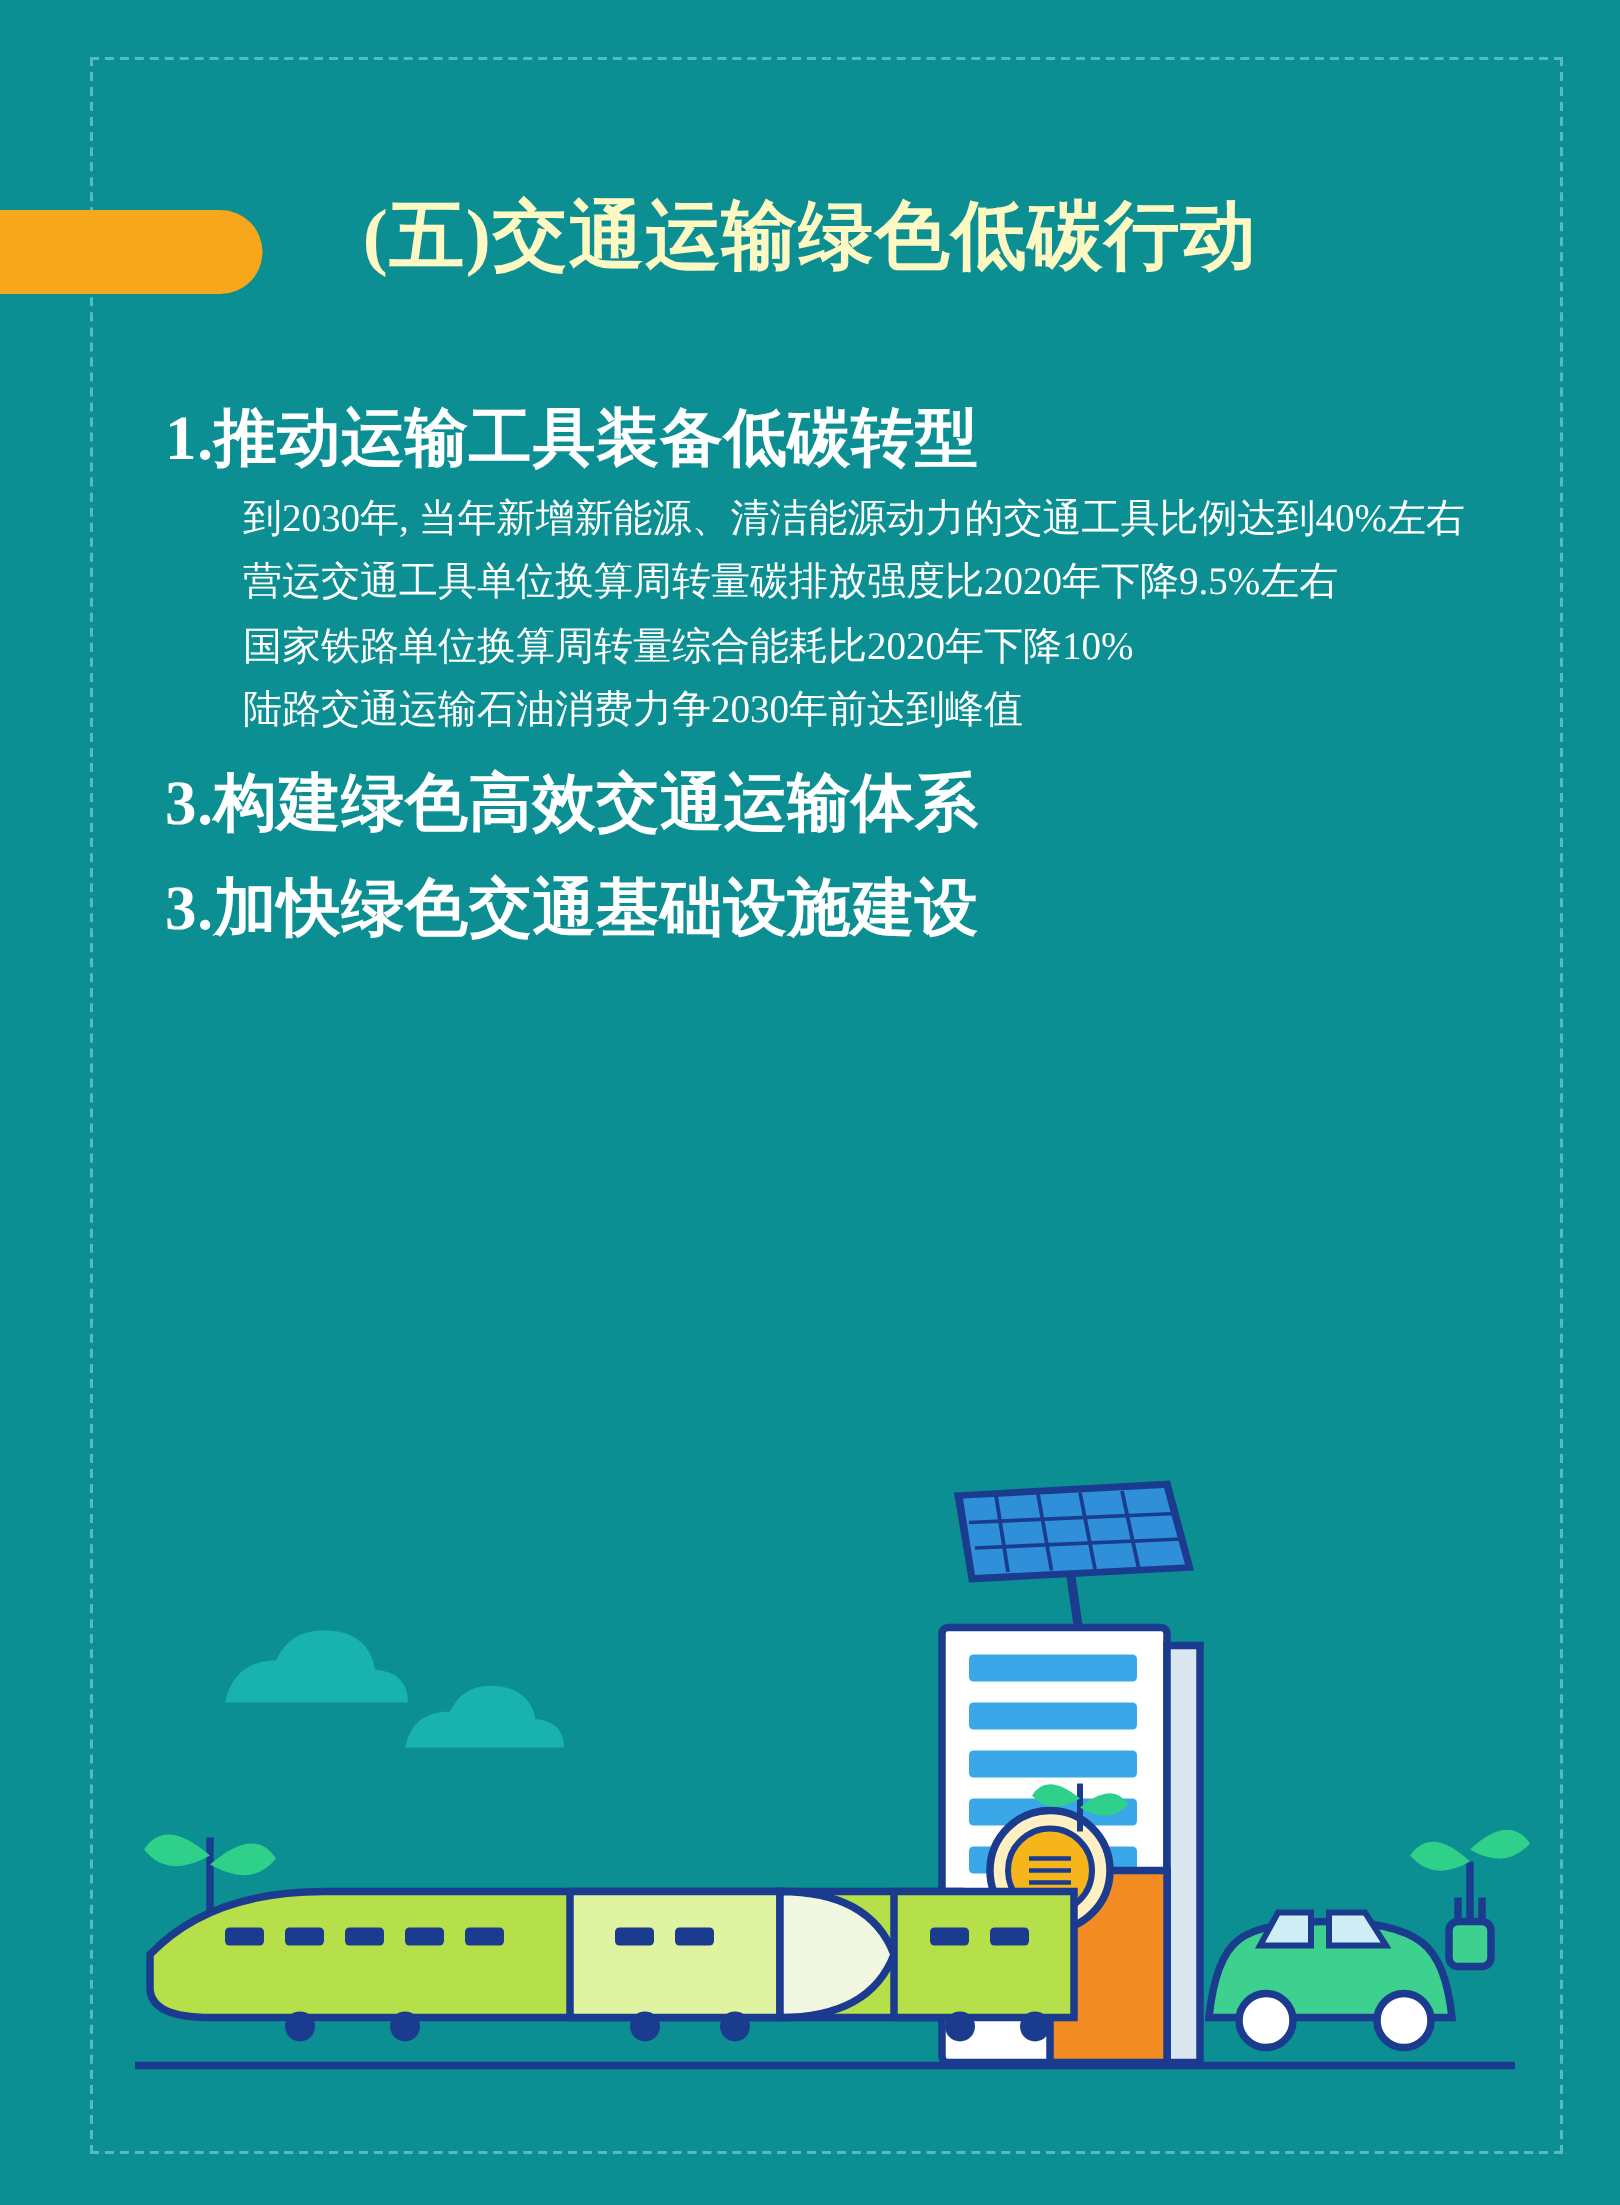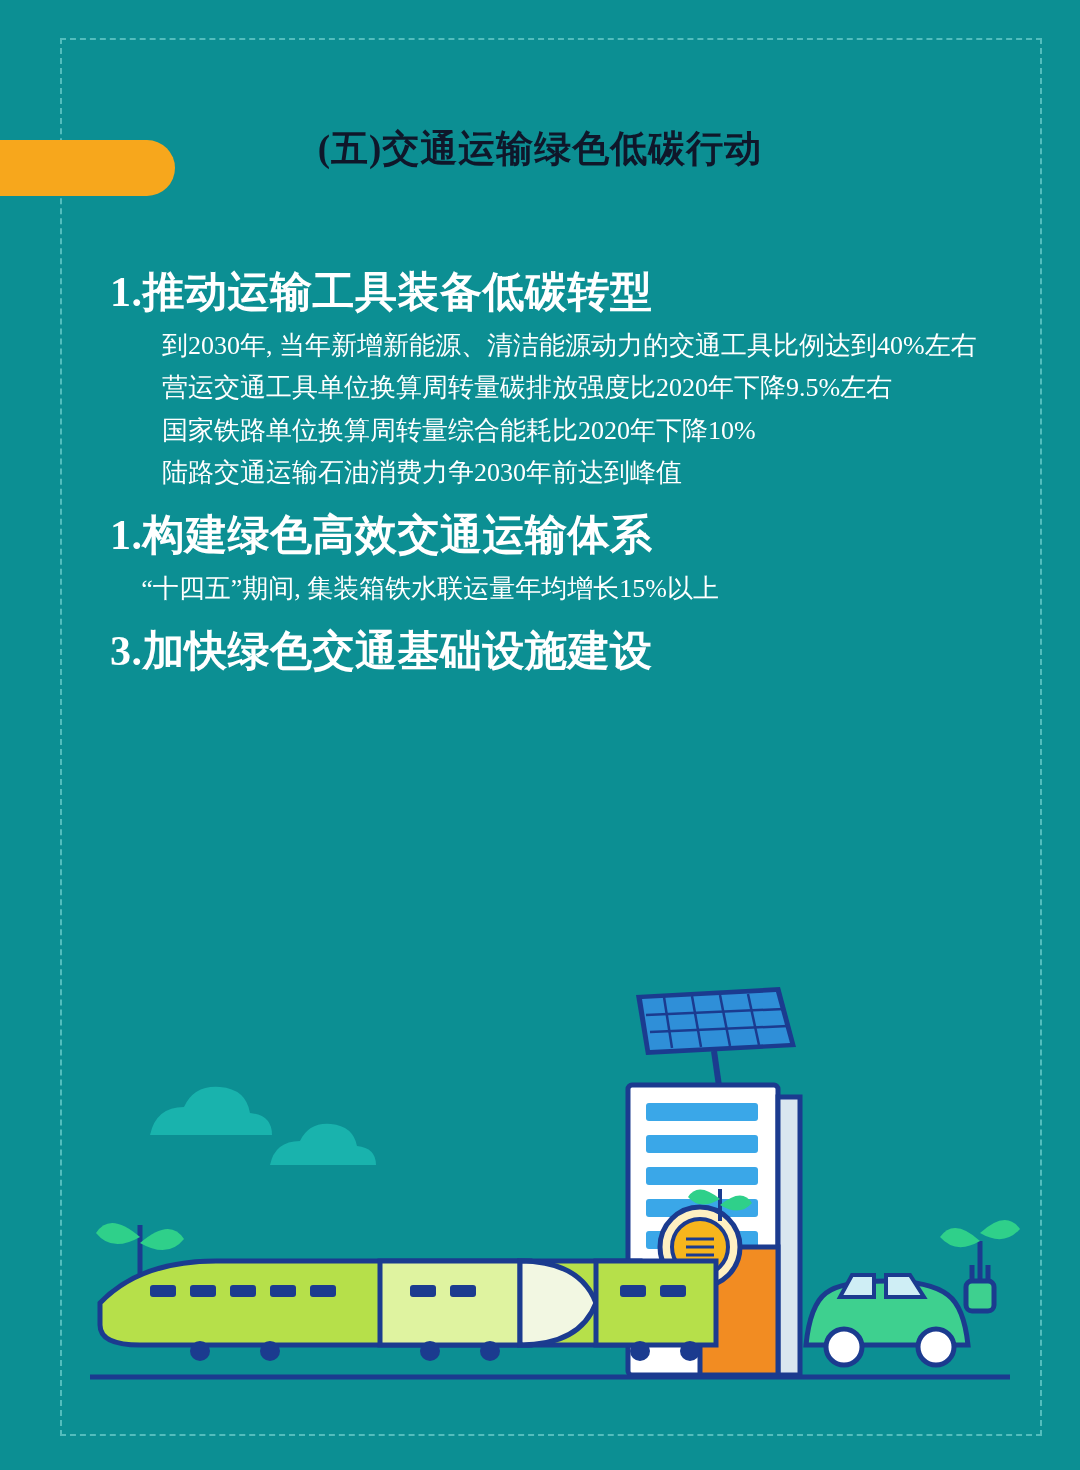--- a/index.html
+++ b/index.html
@@ -39,22 +39,22 @@
     background: #f7a71c;
     border-radius: 0 28px 28px 0;
     z-index: 4;
   }
   .title {
     position: absolute;
     left: 0;
     right: 0;
     top: 124px;
     text-align: center;
-    color: #0f172a;
-    font-size: 37px;
+    color: #fef9c3;
+    font-size: 50px;
     font-weight: bold;
     letter-spacing: 1px;
     z-index: 5;
     font-family: "Liberation Serif", "DejaVu Serif", serif;
   }
   .content {
     position: absolute;
     left: 100px;
     right: 70px;
     top: 250px;
@@ -101,22 +101,21 @@
   <div class="title">(五)交通运输绿色低碳行动</div>
 
   <div class="content">
 
     <div class="section-head">1.推动运输工具装备低碳转型</div>
     <div class="para">到2030年, 当年新增新能源、清洁能源动力的交通工具比例达到40%左右</div>
     <div class="para">营运交通工具单位换算周转量碳排放强度比2020年下降9.5%左右</div>
     <div class="para">国家铁路单位换算周转量综合能耗比2020年下降10%</div>
     <div class="para">陆路交通运输石油消费力争2030年前达到峰值</div>
 
-    <div class="section-head">1.构建绿色高效交通运输体系</div>
-    <div class="para noindent">“十四五”期间, 集装箱铁水联运量年均增长15%以上</div>
+    <div class="section-head">3.构建绿色高效交通运输体系</div>
 
     <div class="section-head">3.加快绿色交通基础设施建设</div>
 
   </div>
 
   <div class="art">
     <svg viewBox="0 0 940 430" width="940" height="430" xmlns="http://www.w3.org/2000/svg">
 
       <g>
         <path d="M70 150 q6-28 34-28 q10-22 36-20 q26 2 30 26 q22 2 22 22 z" fill="#19b3ad"></path>

